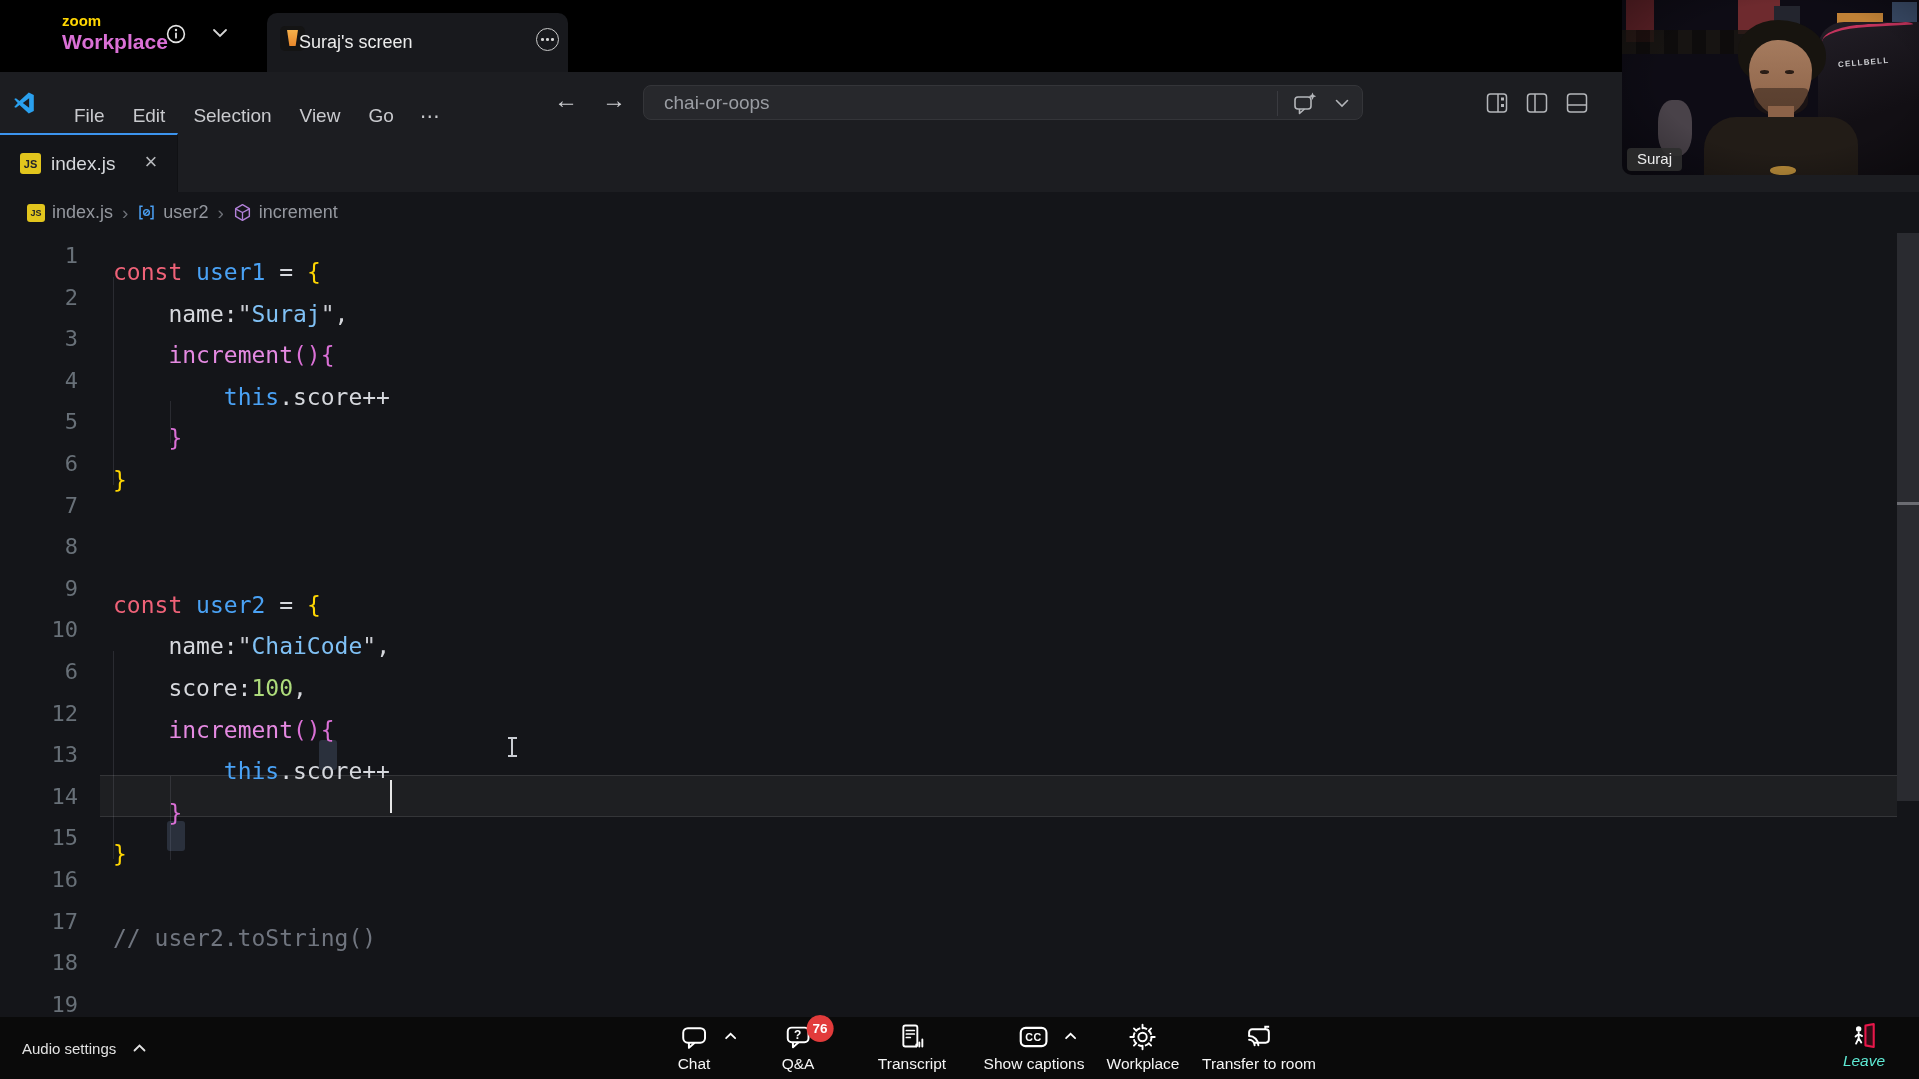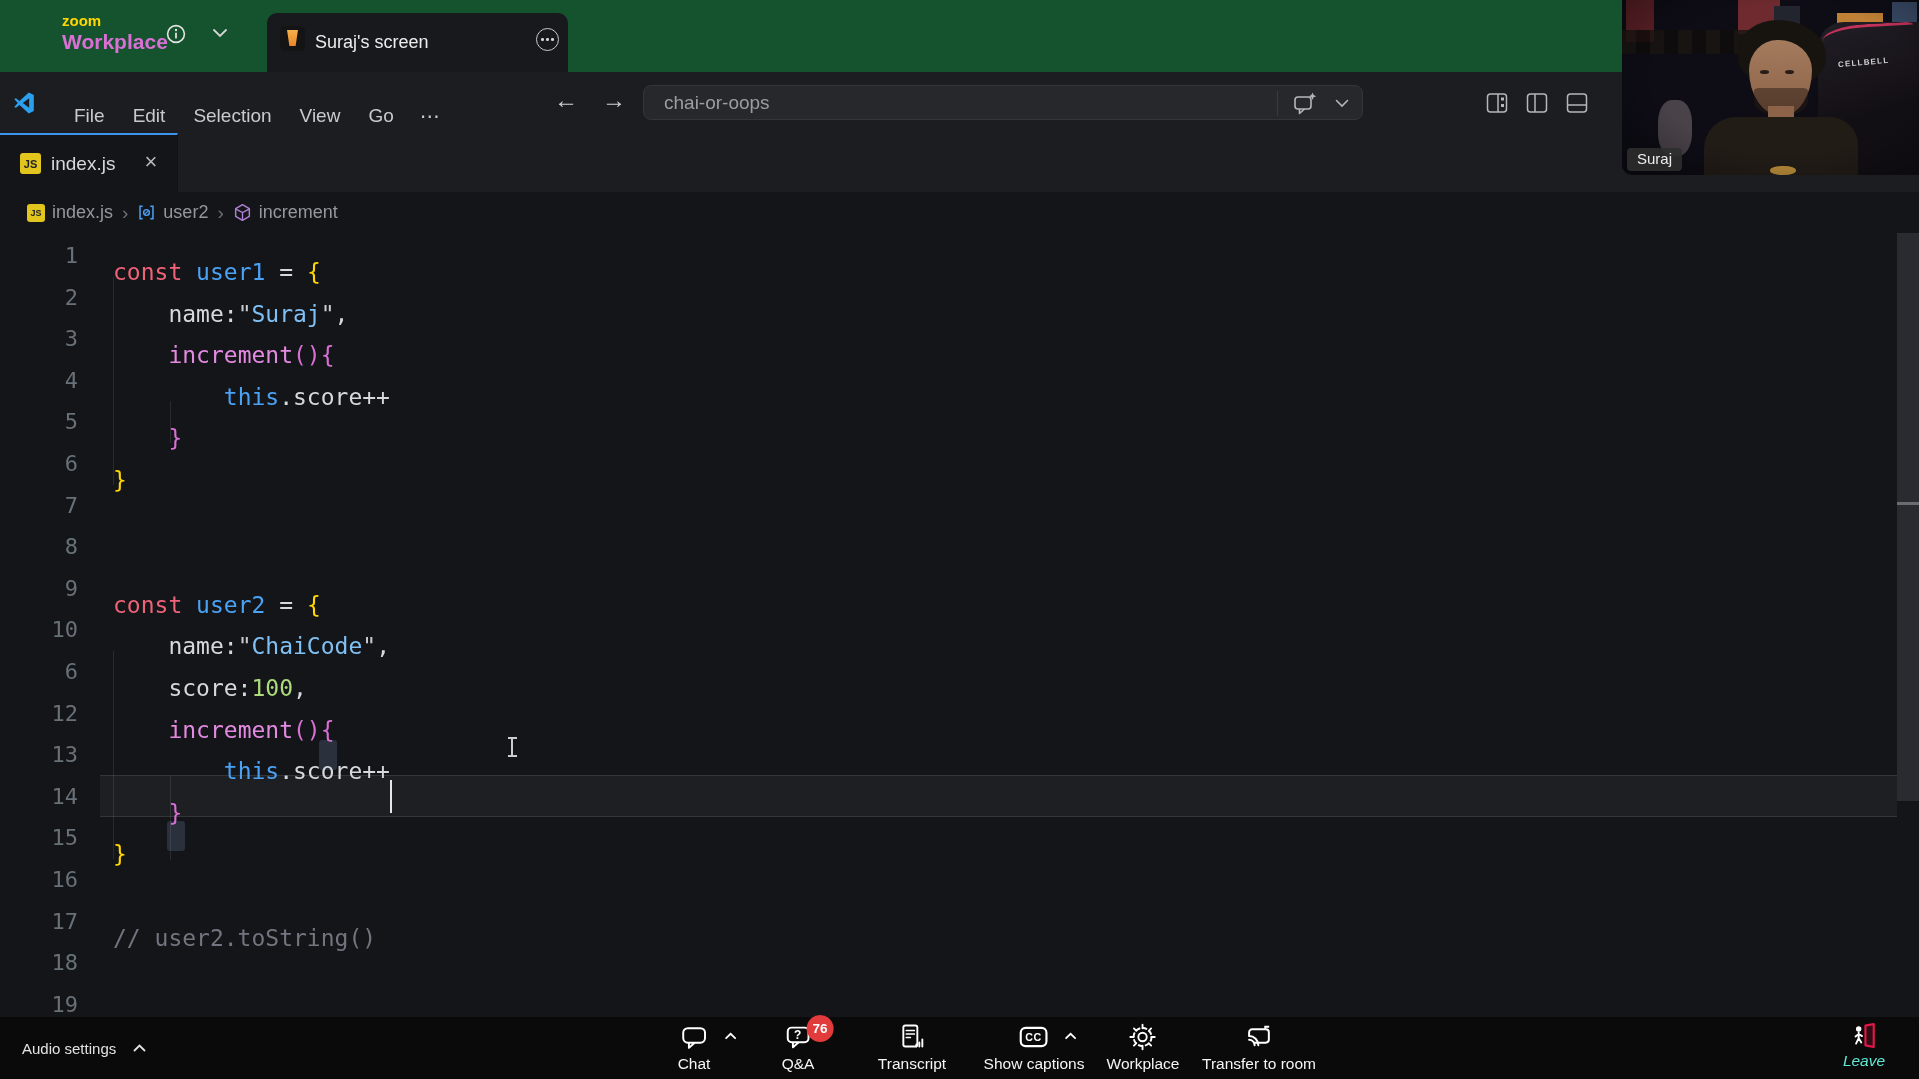--- a/index.html
+++ b/index.html
@@ -1,29 +1,29 @@
 <!DOCTYPE html>
 <html><head>
 <meta charset="utf-8">
 <style>
   * { margin:0; padding:0; box-sizing:border-box; }
   html,body { width:1919px; height:1079px; overflow:hidden; }
   body { position:relative; background:#141519; font-family:"Liberation Sans", sans-serif; }
   svg { display:block; }
 
   
-  .zoom-topbar { position:absolute; left:0; top:0; width:1919px; height:72px; background:#14532d; z-index:30; }
+  .zoom-topbar { position:absolute; left:0; top:0; width:1919px; height:72px; background:#000000; z-index:30; }
   .brand { position:absolute; left:62px; top:13px; color:#ffffff; line-height:1; }
   .brand .b1 { font-size:15px; font-weight:bold; }
   .brand .b2 { font-size:21px; font-weight:bold; margin-top:3px; }
   .tb-ico { position:absolute; top:24px; }
   .share-tab { position:absolute; left:267px; top:13px; width:301px; height:59px; background:#18191d; border-radius:10px 10px 0 0; }
   .chai-ico { position:absolute; left:13px; top:13px; width:25px; height:25px; background:#141414; border-radius:5px; }
   .chai-cup { position:absolute; left:6px; top:4px; width:13px; height:16px; background:linear-gradient(#f6b14b,#e8872b); clip-path:polygon(8% 0,92% 0,74% 100%,26% 100%); border-radius:0 0 3px 3px; }
-  .share-title { position:absolute; left:48px; top:0; height:100%; display:flex; align-items:center; font-size:18px; color:#ececec; }
+  .share-title { position:absolute; left:32px; top:0; height:100%; display:flex; align-items:center; font-size:18px; color:#ececec; }
   .tab-ellipsis { position:absolute; right:9px; top:15px; width:23px; height:23px; border:1.5px solid #c9c9c9; border-radius:50%; display:flex; align-items:center; justify-content:center; gap:2.5px; }
   .tab-ellipsis i { width:2.6px; height:2.6px; border-radius:50%; background:#d6d6d6; }
 
   
   .titlebar { position:absolute; left:0; top:72px; width:1919px; height:61px; background:#1c1d21; }
   .vsc-logo { position:absolute; left:13px; top:20px; }
   .menubar { position:absolute; left:60px; top:13px; height:100%; display:flex; align-items:center;justify-content:space-between; }
   .menu-item { padding:0 14px; font-size:19px; color:#c9cace; cursor:default; }
   .menu-more { padding:0 12px; font-size:20px; color:#c9cace; }
   .nav-arrow { position:absolute; top:14px; font-size:24px; color:#cfd0d4; }

